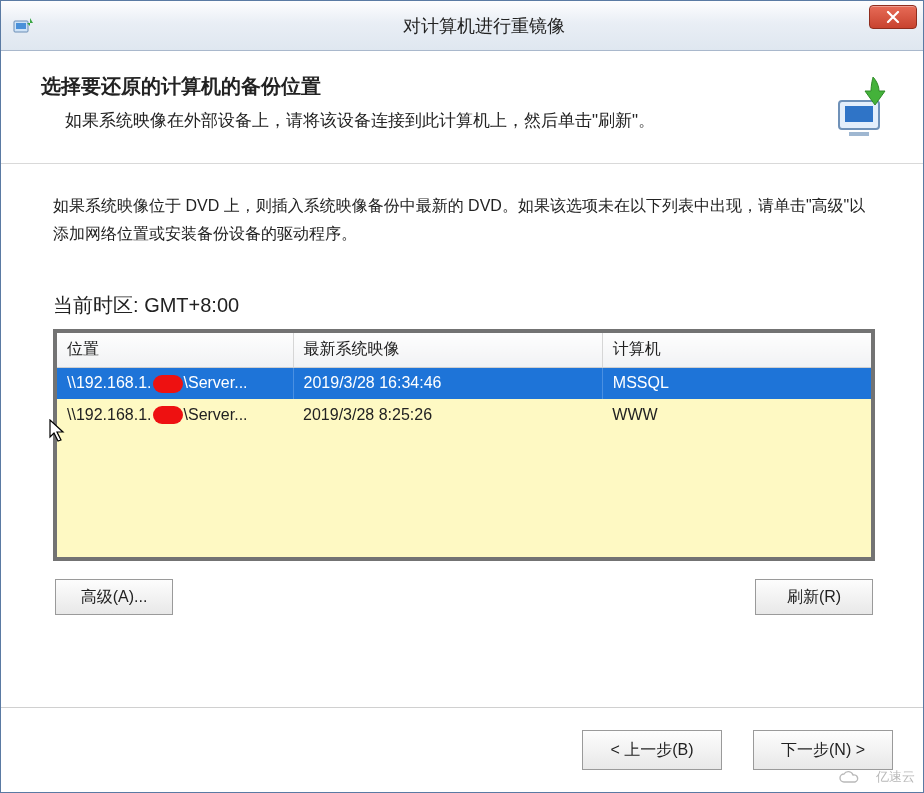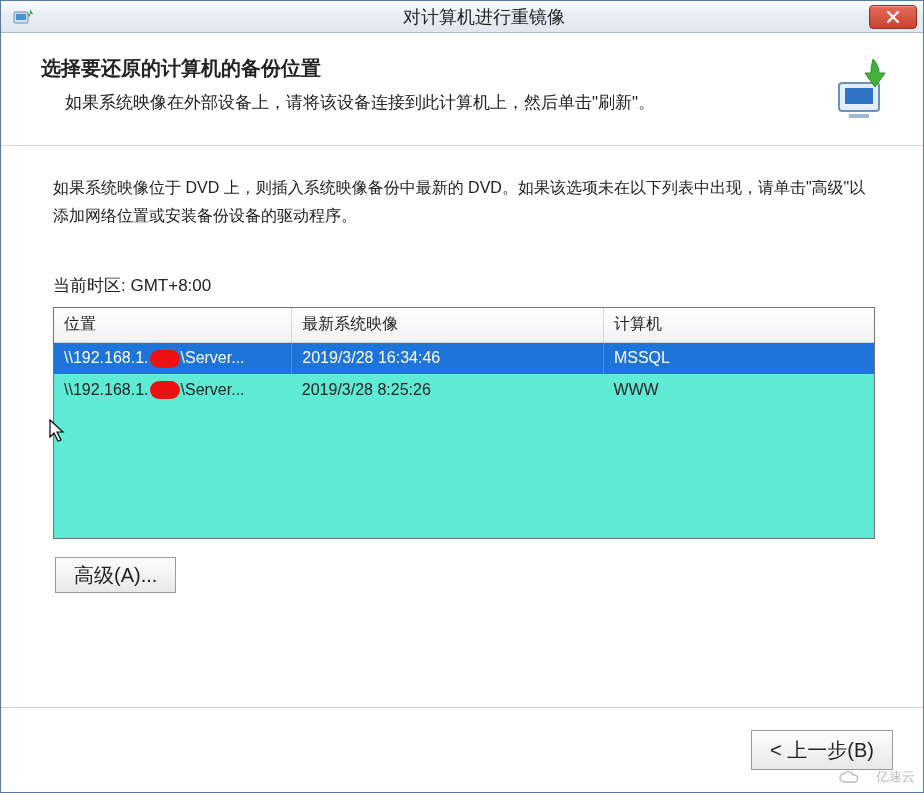--- a/index.html
+++ b/index.html
@@ -7,21 +7,21 @@
     font-family: "Microsoft YaHei", "Segoe UI", Tahoma, sans-serif;
     font-size: 15px;
     background: #fff;
     width: 924px;
     height: 793px;
     overflow: hidden;
     color: #222;
   }
   .window { width: 924px; height: 793px; border: 1px solid #5a7aa3; background: #fff; position: relative; }
   .titlebar {
-    height: 32px;
+    height: 50px;
     background: linear-gradient(#fdfdfe, #e9eef5 45%, #dfe7f0);
     border-bottom: 1px solid #a9b8cc;
     display: flex; align-items: center;
     position: relative;
   }
   .titlebar .icon-slot { width: 44px; display:flex; align-items:center; justify-content:center; }
   .titlebar .title { flex:1; text-align:center; font-size:18px; color:#222; }
   .close-btn {
     position:absolute; right:6px; top:4px;
     width:48px; height:24px; border-radius:4px;
@@ -35,23 +35,23 @@
     padding: 22px 30px 20px 40px;
     display:flex; align-items:flex-start; gap:26px;
     border-bottom: 1px solid #d9d9d9;
   }
   .header-text { flex:1; }
   .header-text .heading { font-size:20px; font-weight:bold; margin-bottom:8px; }
   .header-text .sub { font-size:17px; color:#222; padding-left:24px; line-height:1.55; }
   .header-icon { width:70px; height:70px; flex-shrink:0; position:relative; }
   .body-area { padding: 28px 48px 18px 52px; }
   .instruction { font-size:16px; line-height:1.75; margin-bottom: 44px; }
-  .tz-label { font-size:17px; margin-bottom:10px; }
+  .tz-label { font-size:20px; margin-bottom:10px; }
   .tablebox {
-    border:1px solid #737373; background:#5eead4;
+    border:4px solid #737373; background:#fef9c3;
     height: 232px; overflow:hidden;
   }
   table { width:100%; border-collapse:collapse; table-layout:fixed; }
   th {
     background: linear-gradient(#fefefe,#f1f2f4);
     border-right:1px solid #d6d6d6;
     border-bottom:1px solid #cfcfcf;
     text-align:left; font-weight:normal;
     padding:6px 10px; font-size:16px; color:#222;
     height:34px;
@@ -62,21 +62,21 @@
   col.c3 { width:33%; }
   td { padding:5px 10px; font-size:16px; height:32px; overflow:hidden; white-space:nowrap; text-overflow:ellipsis; }
   tr.row-sel { background:#1e74d8; color:#fff; }
   tr.row-sel td { border-right:1px solid #4a90e2; }
   tr.row-sel td:last-child { border-right:none; }
   .redact { display:inline-block; width:30px; height:18px; background:#e11; border-radius:9px; vertical-align:middle; margin:0 1px; }
   .buttons-row { display:flex; justify-content:space-between; margin-top:18px; padding:0 2px; }
   .btn {
     min-width:118px; height:36px; padding:0 18px;
     background: linear-gradient(#fdfdfd,#e8e8e8);
-    border:1px solid #9a9a9a; font-size:20px; color:#222;
+    border:1px solid #9a9a9a; font-size:16px; color:#222;
     display:inline-flex; align-items:center; justify-content:center;
     cursor:pointer;
   }
   .footer {
     position:absolute; left:0; right:0; bottom:0;
     border-top:1px solid #d0d0d0;
     padding:22px 30px; display:flex; justify-content:flex-end; gap:31px;
     background:#fff;
   }
   .footer .btn { min-width:140px; height:40px; }
@@ -150,25 +150,27 @@
             <td><span>\\192.168.1.</span><span class="redact"></span><span>\Server...</span></td>
             <td>2019/3/28 8:25:26</td>
             <td>WWW</td>
           </tr>
         </tbody>
       </table>
     </div>
 
     <div class="buttons-row">
       <button class="btn">高级(A)...</button>
+      <button class="btn">刷新(R)</button>
     </div>
   </div>
 
   <div class="footer">
     <button class="btn">&lt; 上一步(B)</button>
+    <button class="btn">下一步(N) &gt;</button>
   </div>
 
   <svg class="cursor" width="20" height="26" viewBox="0 0 20 26">
     <path d="M1 1 L1 18 L5 14 L9 22 L12 21 L8 13 L14 13 Z" fill="#fff" stroke="#000" stroke-width="1.2"></path>
   </svg>
 
   <div class="watermark">
     <svg width="22" height="14" viewBox="0 0 22 14">
       <path d="M6 12 a4 4 0 0 1 0-8 a5 5 0 0 1 9 1 a3.5 3.5 0 0 1 2 7 Z" fill="none" stroke="#b9b9b9" stroke-width="1.4"></path>
     </svg>

